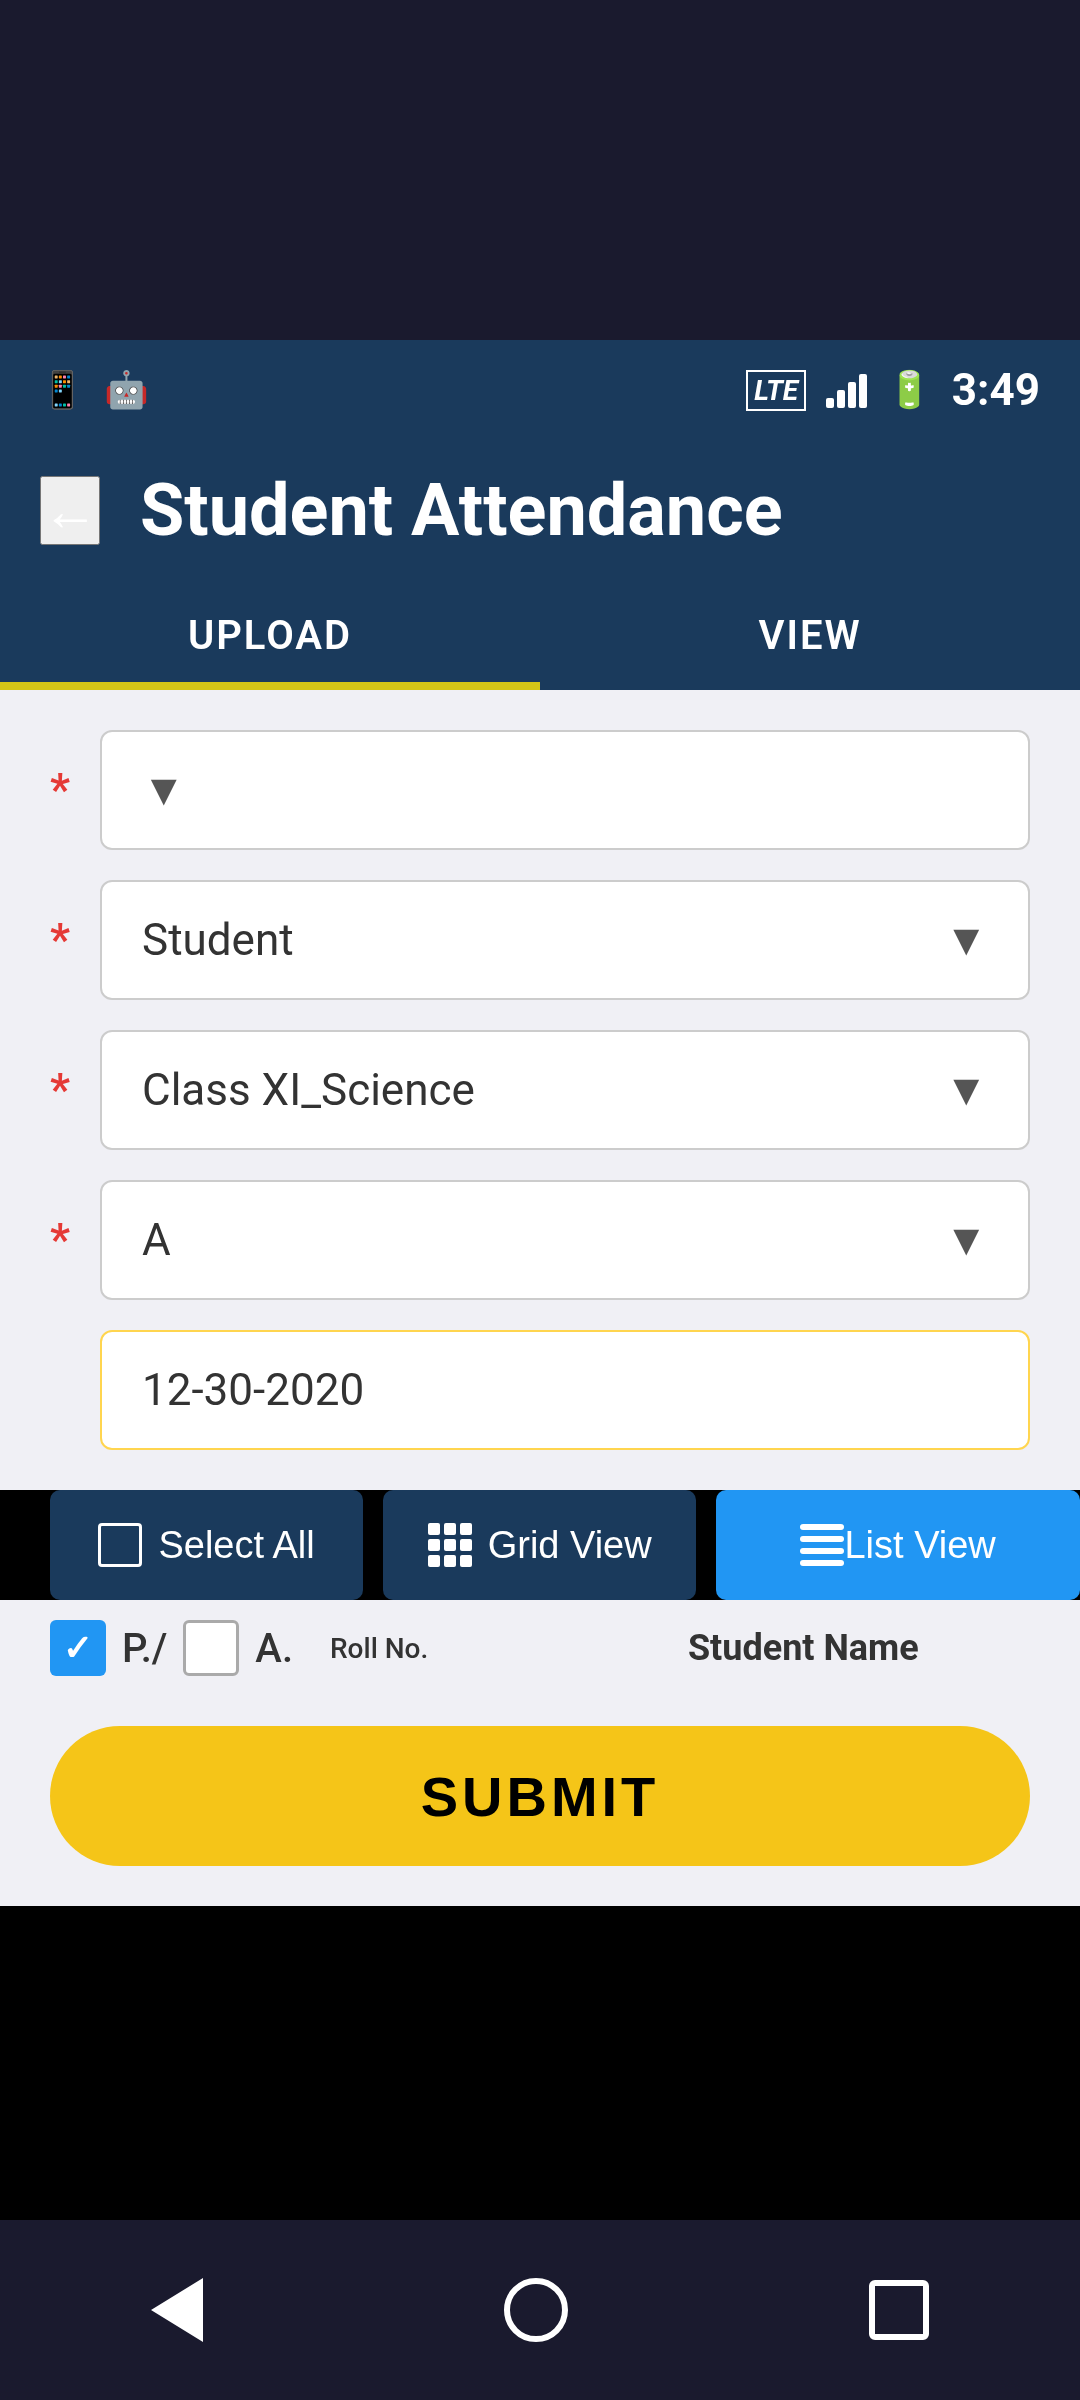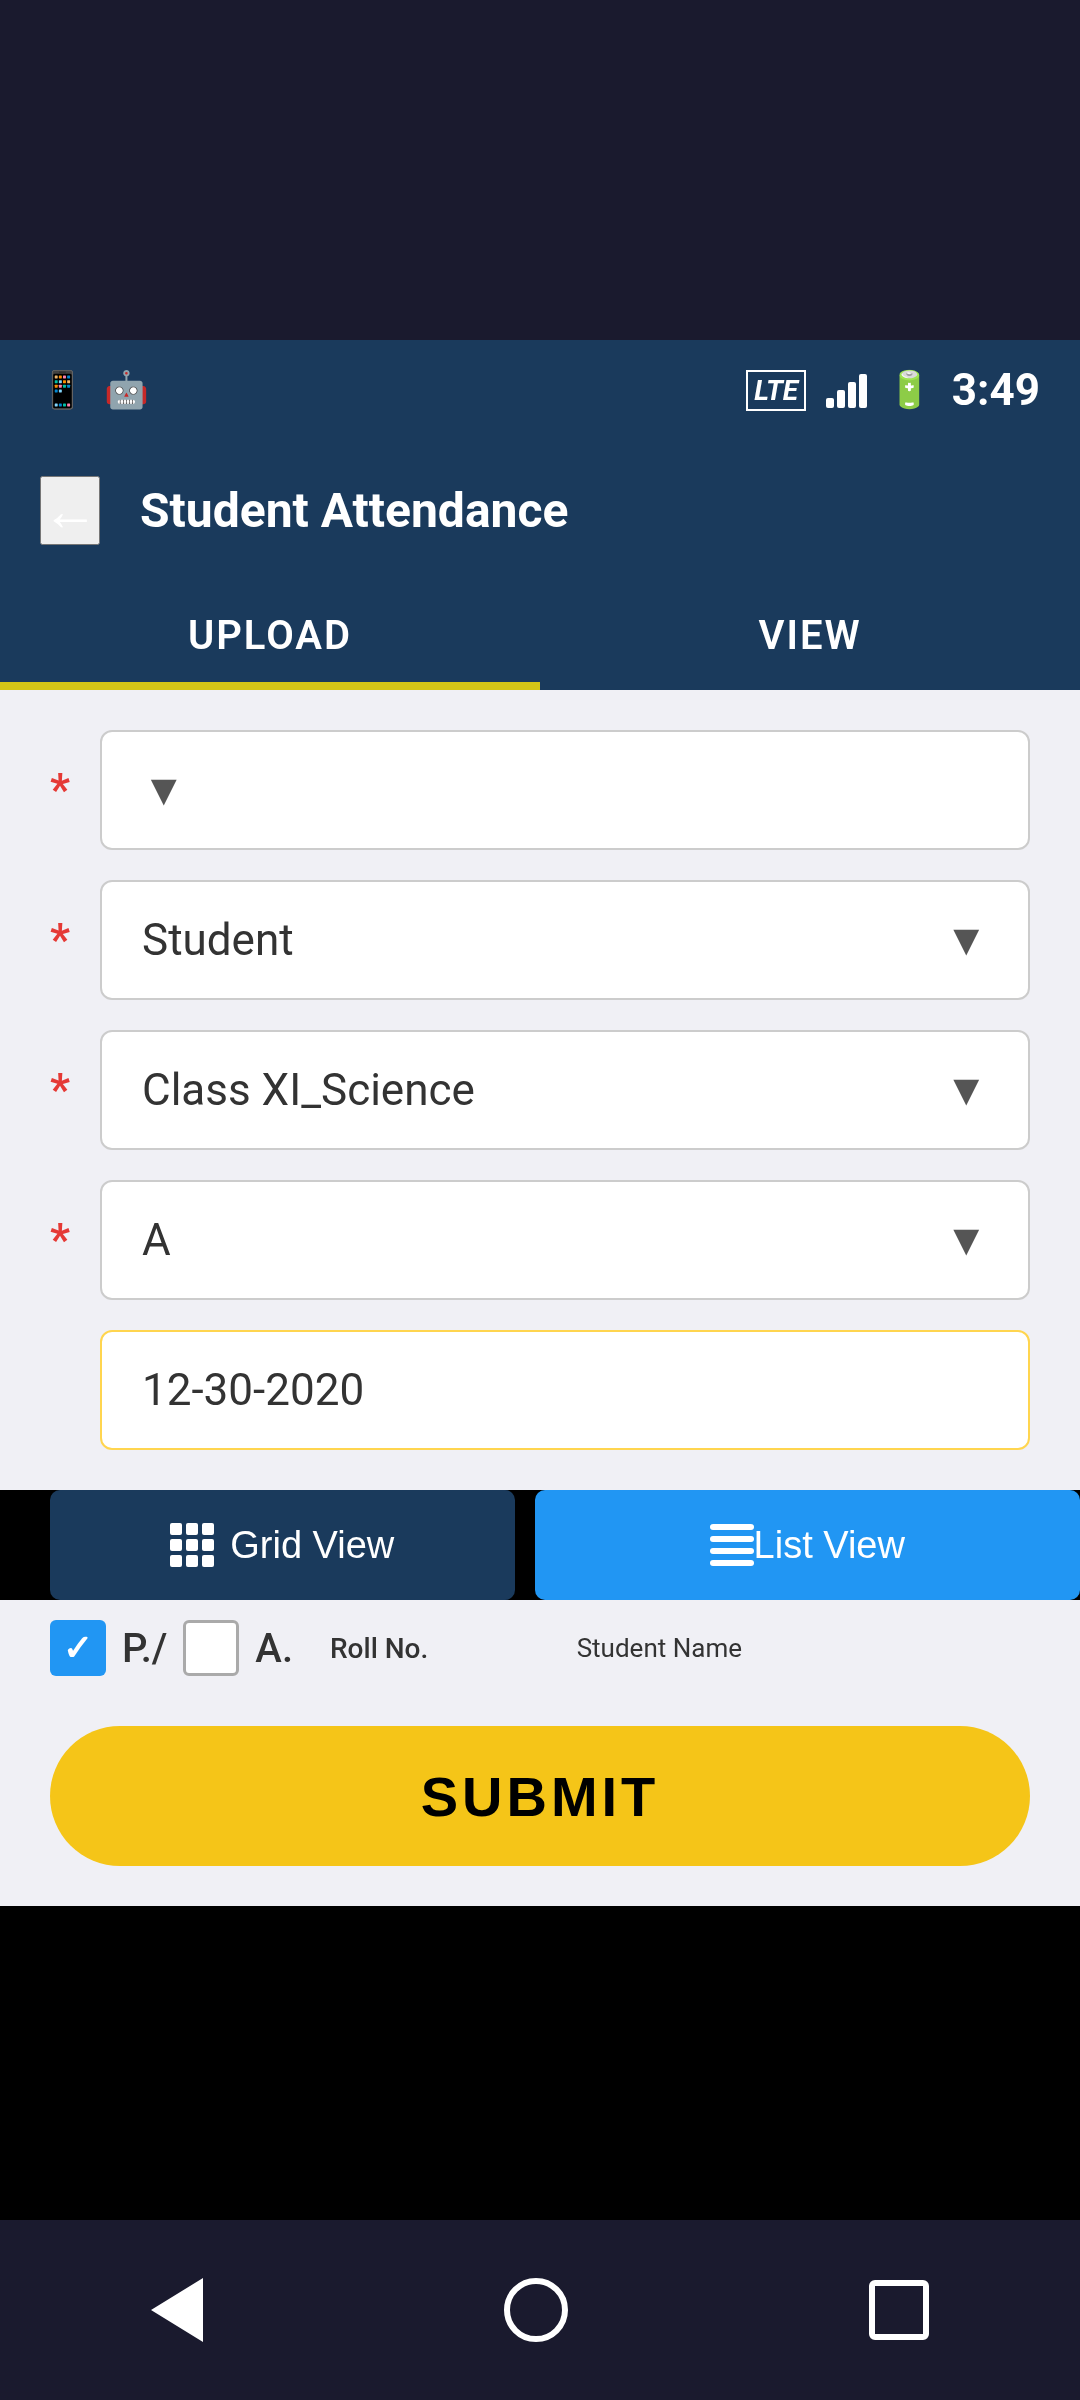--- a/index.html
+++ b/index.html
@@ -97,21 +97,21 @@
 
     .back-arrow {
       color: #fff;
       font-size: 56px;
       cursor: pointer;
       font-weight: 300;
     }
 
     .app-title {
       color: #fff;
-      font-size: 48px;
+      font-size: 72px;
       font-weight: bold;
     }
 
     .tab-bar {
       width: 100%;
       height: 110px;
       background: #1a3a5c;
       display: flex;
       align-items: stretch;
     }
@@ -338,24 +338,24 @@
     .header-roll {
       flex: 1;
       font-size: 28px;
       color: #333;
       font-weight: 500;
       text-align: left;
     }
 
     .header-name {
       flex: 2;
-      font-size: 26px;
+      font-size: 36px;
       color: #333;
-      font-weight: 400;
-      text-align: left;
+      font-weight: 700;
+      text-align: center;
     }
 
     .submit-area {
       width: 100%;
       background: #f0f0f5;
       padding: 30px 50px 40px;
     }
 
     .submit-btn {
       width: 100%;
@@ -487,20 +487,24 @@
   <div class="form-row">
     <span class="required-star" style="visibility:hidden;">*</span>
     <div class="date-field">
       <span class="date-value">12-30-2020</span>
     </div>
   </div>
 
 </div>
 
 <div class="action-buttons-row">
+  <button class="btn-select-all">
+    <div class="checkbox-icon"></div>
+    <span class="btn-label">Select All</span>
+  </button>
 
   <button class="btn-grid-view">
     <div class="grid-icon">
       <div class="grid-cell"></div>
       <div class="grid-cell"></div>
       <div class="grid-cell"></div>
       <div class="grid-cell"></div>
       <div class="grid-cell"></div>
       <div class="grid-cell"></div>
       <div class="grid-cell"></div>

